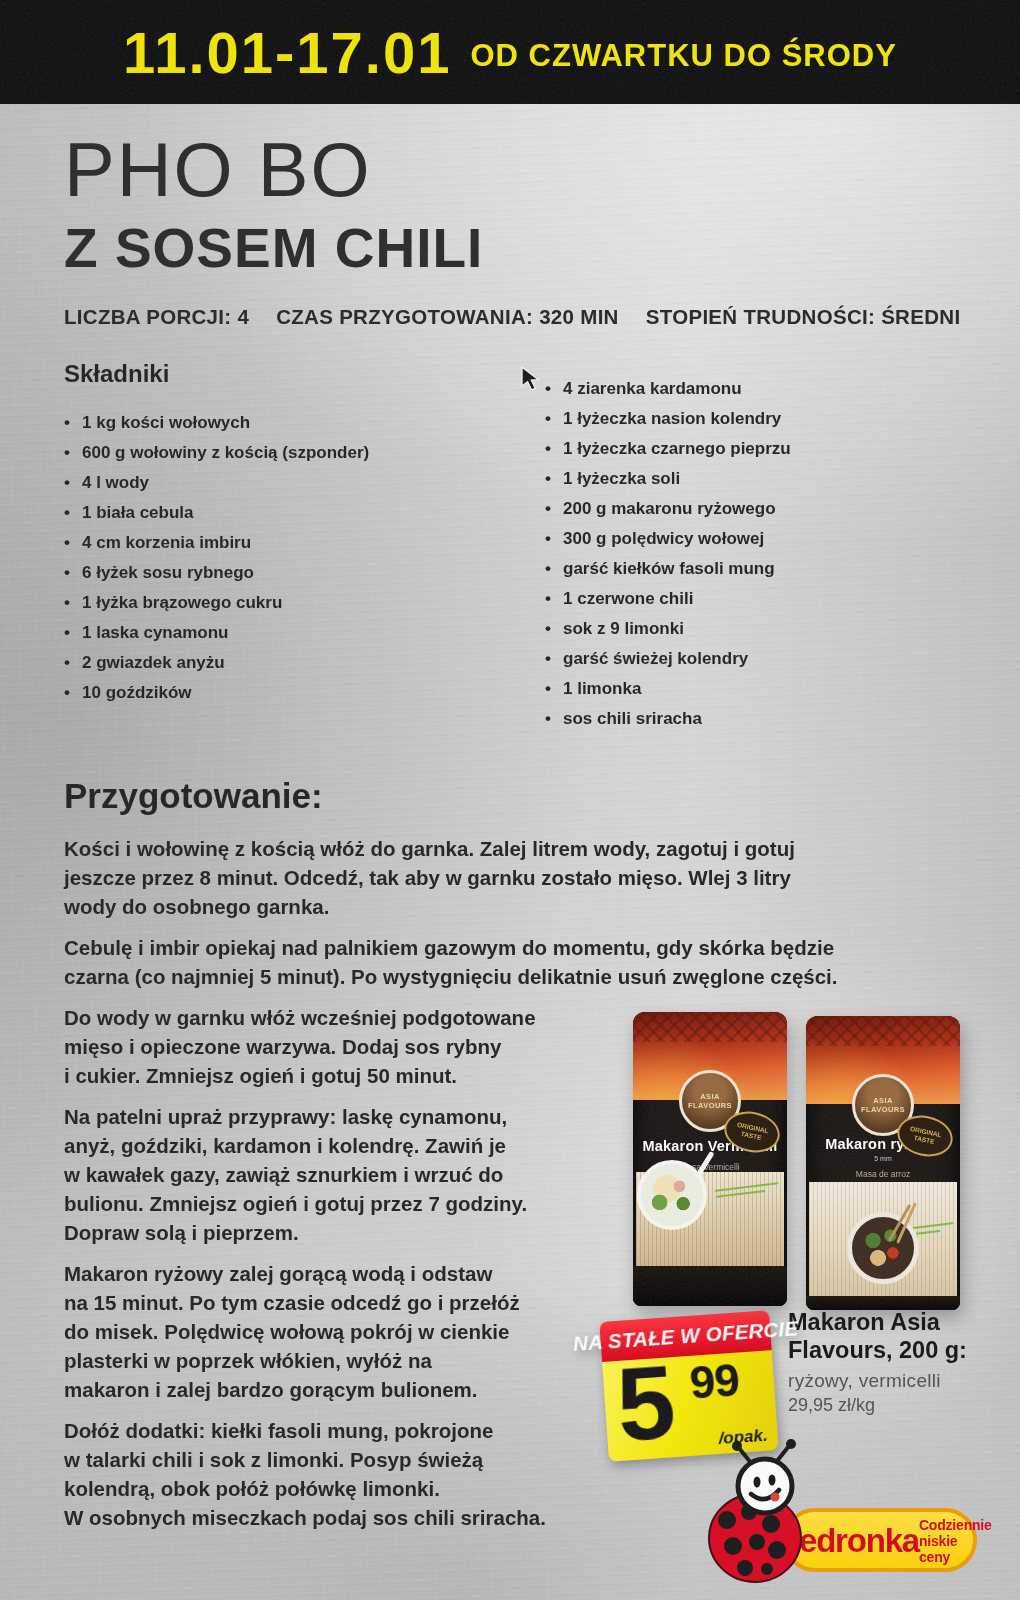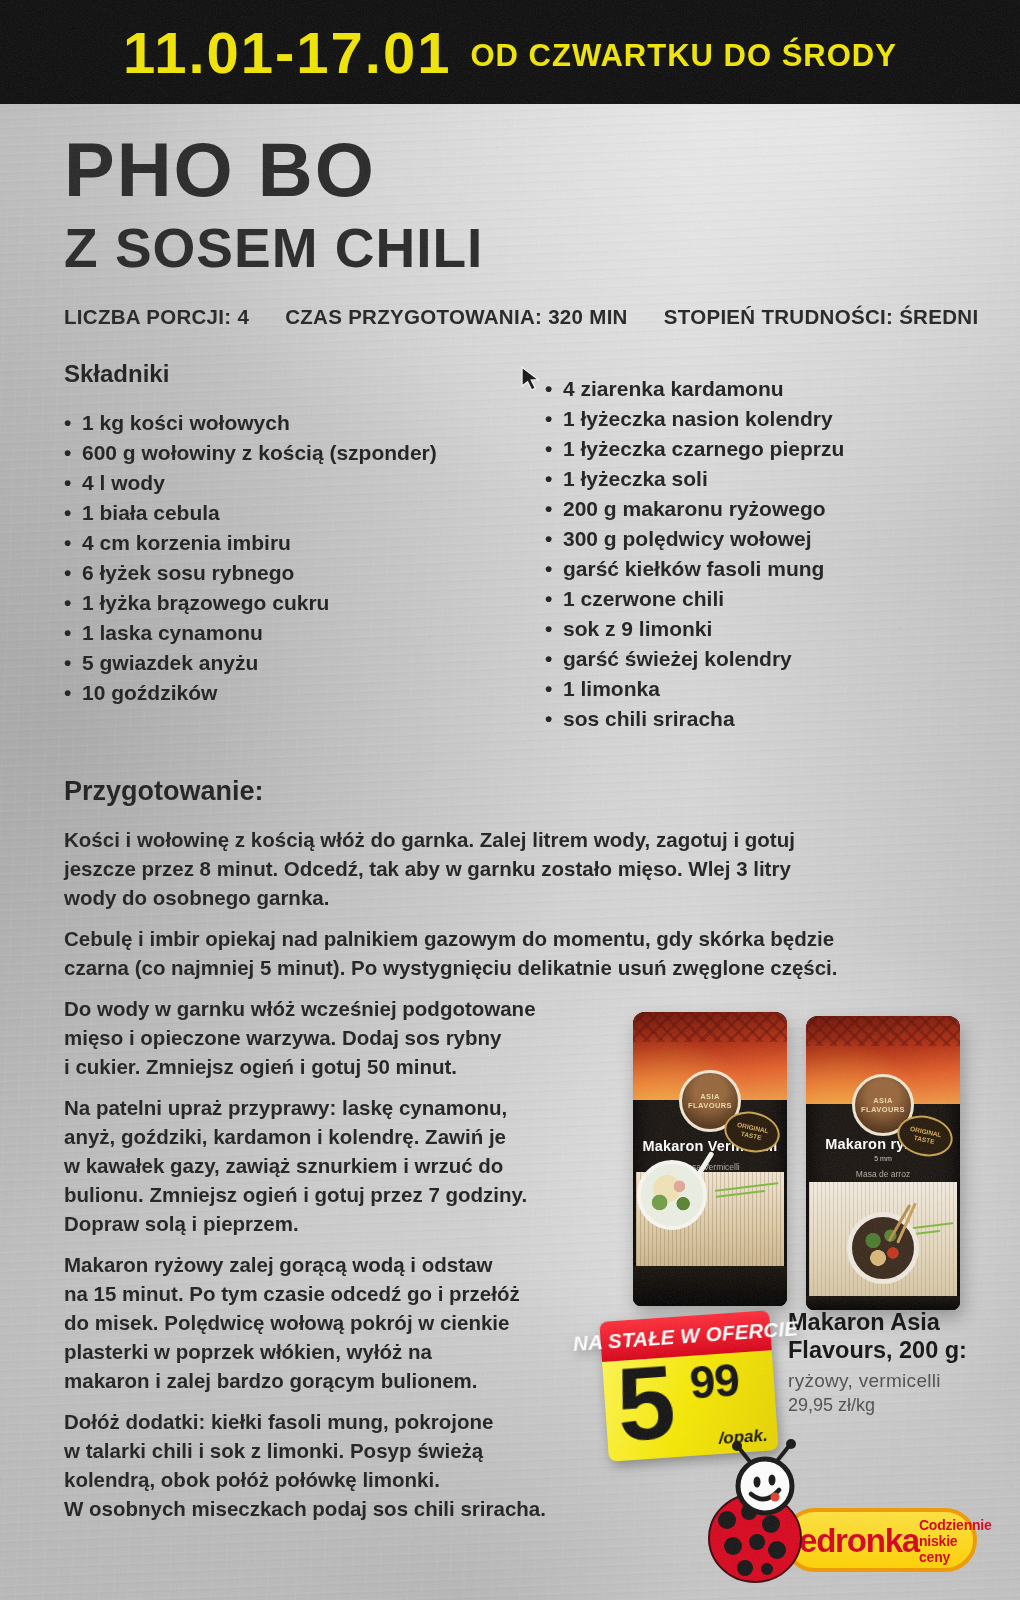--- a/index.html
+++ b/index.html
@@ -29,40 +29,40 @@
   
   .promo-bar{
     left:0; top:0; width:1020px; height:104px; background:#0b0b0b;
     display:flex; align-items:center; justify-content:center; gap:19px;
   }
   .promo-dates{ color:#f2e600; font-weight:bold; font-size:58px; letter-spacing:2px; }
   .promo-sub{ color:#f2e600; font-weight:bold; font-size:31px; letter-spacing:1px; padding-top:8px; }
 
   
   .title-block{ left:64px; top:132px; color:#262626; }
-  .recipe-title{ font-size:76px; font-weight:bold; letter-spacing:2px; line-height:1; }
+  .recipe-title{ font-size:76px; font-weight:normal; letter-spacing:2px; line-height:1; }
   .recipe-subtitle{ font-size:55px; font-weight:600; letter-spacing:1px; margin-top:8px; }
 
-  .meta-row{ left:64px; top:305px; width:900px; display:flex; gap:36px; font-size:20.5px; font-weight:bold; letter-spacing:.3px; color:#222; white-space:nowrap; }
+  .meta-row{ left:64px; top:305px; width:900px; display:flex; gap:27px; font-size:20.5px; font-weight:bold; letter-spacing:.3px; color:#222; white-space:nowrap; }
 
   
   .ingredients{ left:64px; top:360px; width:900px; }
   .ing-heading{ font-size:24px; font-weight:bold; }
   .ing-col{ list-style:none; position:absolute; }
-  .ing-col li{ position:relative; font-size:21px; font-weight:bold; line-height:30px; padding-left:18px; white-space:nowrap; }
+  .ing-col li{ position:relative; font-size:17px; font-weight:bold; line-height:30px; padding-left:18px; white-space:nowrap; }
   .ing-col li::before{ content:"•"; position:absolute; left:0; top:0; }
   .ing-col-1{ left:0; top:48px; }
   .ing-col-2{ left:481px; top:14px; }
 
   
   .cursor{ left:519px; top:366px; z-index:30; }
 
   
   .preparation{ left:64px; top:776px; width:900px; }
-  .prep-heading{ font-size:27px; font-weight:bold; margin-bottom:18px; }
+  .prep-heading{ font-size:35px; font-weight:bold; margin-bottom:18px; }
   .preparation p{ font-size:20.5px; font-weight:bold; line-height:29px; margin-bottom:12px; white-space:pre-line; color:#1e1e1e; }
   .preparation p.narrow{ width:552px; }
 
   
   .package{ top:1012px; width:154px; height:294px; filter:drop-shadow(3px 8px 9px rgba(0,0,0,.28)); z-index:3; }
   .pkg-left{ left:633px; }
   .pkg-right{ left:806px; top:1016px; }
   .pkg-inner{ position:relative; width:100%; height:100%; background:#17120e; border-radius:12px 12px 8px 8px; overflow:hidden;
     box-shadow: inset 9px 0 14px rgba(0,0,0,.55), inset -9px 0 14px rgba(0,0,0,.55), inset 0 -4px 8px rgba(0,0,0,.6); }
   .pkg-top{ position:absolute; top:0; left:0; right:0; height:88px;
@@ -174,21 +174,21 @@
     <h2 class="ing-heading">Składniki</h2>
     <ul class="ing-col ing-col-1">
       <li>1 kg kości wołowych</li>
       <li>600 g wołowiny z kością (szponder)</li>
       <li>4 l wody</li>
       <li>1 biała cebula</li>
       <li>4 cm korzenia imbiru</li>
       <li>6 łyżek sosu rybnego</li>
       <li>1 łyżka brązowego cukru</li>
       <li>1 laska cynamonu</li>
-      <li>5 gwiazdek anyżu</li>
+      <li>2 gwiazdek anyżu</li>
       <li>10 goździków</li>
     </ul>
     <ul class="ing-col ing-col-2">
       <li>4 ziarenka kardamonu</li>
       <li>1 łyżeczka nasion kolendry</li>
       <li>1 łyżeczka czarnego pieprzu</li>
       <li>1 łyżeczka soli</li>
       <li>200 g makaronu ryżowego</li>
       <li>300 g polędwicy wołowej</li>
       <li>garść kiełków fasoli mung</li>

